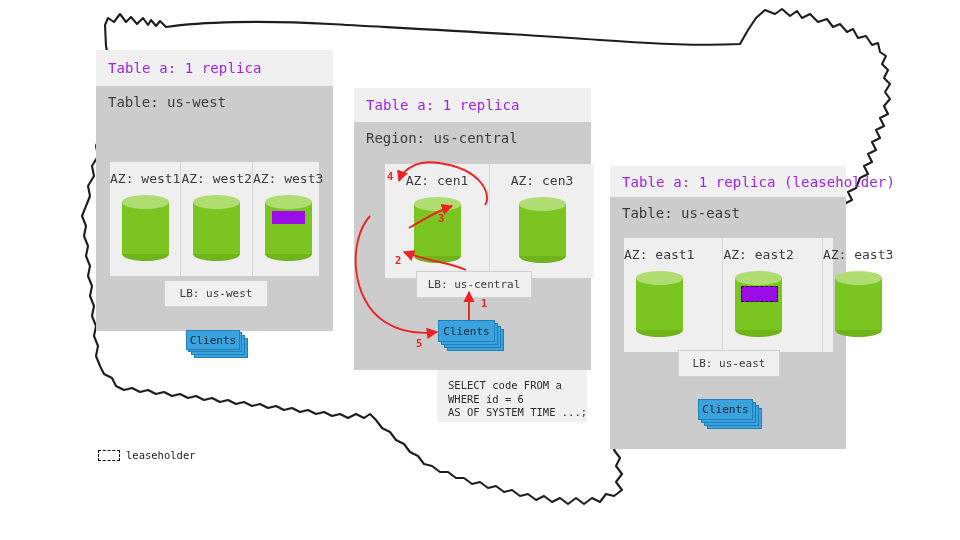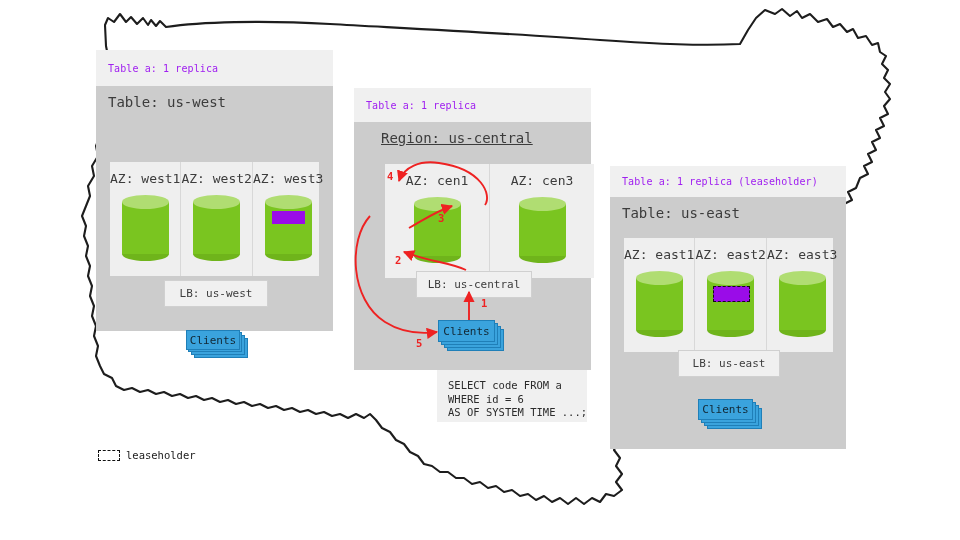--- a/index.html
+++ b/index.html
@@ -9,21 +9,21 @@
     position:relative;
   }
   #stage{position:absolute;left:0;top:0;width:960px;height:540px;}
 
   
   #map-layer{position:absolute;left:0;top:0;width:960px;height:540px;}
 
   
   .region-panel{position:absolute;background:#cccccc;box-sizing:border-box;}
   .panel-header{background:#f0f0f0;box-sizing:border-box;display:flex;align-items:center;}
-  .panel-header-text{color:#a020f0;font-size:10px;white-space:nowrap;letter-spacing:.1px;}
+  .panel-header-text{color:#a020f0;font-size:14px;white-space:nowrap;letter-spacing:.1px;}
   .region-title{color:#3c3c3c;font-size:14px;position:absolute;white-space:nowrap;}
 
   .az-strip{position:absolute;background:#efefef;display:flex;box-sizing:border-box;}
   .az-cell{flex:1;position:relative;box-sizing:border-box;display:flex;
            flex-direction:column;align-items:center;}
   .az-cell + .az-cell{border-left:1px solid #d8d8d8;}
   .az-label{color:#3c3c3c;font-size:13px;margin-top:9px;white-space:nowrap;text-align:center;}
 
   .cyl{position:relative;margin-top:9px;}
   .cyl-body{position:absolute;left:0;right:0;top:7px;bottom:7px;background:#7ac520;}
@@ -145,21 +145,21 @@
       <div class="clients-shadow" style="left:5px;top:5px;width:54px;height:20px;"></div>
       <div class="clients-shadow" style="left:2px;top:2px;width:54px;height:20px;"></div>
       <div class="clients-box" style="width:54px;height:20px;">Clients</div>
     </div>
   </div>
 
   <div class="region-panel" style="left:354px;top:88px;width:237px;height:282px;">
     <div class="panel-header" style="position:absolute;left:0;top:0;width:237px;height:34px;padding-left:12px;">
       <span class="panel-header-text">Table a: 1 replica</span>
     </div>
-    <div class="region-title" style="left:27px;top:42px;text-decoration:underline;">Region: us-central</div>
+    <div class="region-title" style="left:12px;top:42px;">Region: us-central</div>
 
     <div class="az-strip" style="left:14px;top:76px;width:209px;height:114px;margin-left:17px;">
       <div class="az-cell">
         <div class="az-label">AZ: cen1</div>
         <div class="cyl" style="width:47px;height:66px;">
           <div class="cyl-bot"></div>
           <div class="cyl-body"></div>
           <div class="cyl-top"></div>
         </div>
       </div>
@@ -186,21 +186,21 @@
   <div class="sql-box" style="left:437px;top:370px;width:150px;height:52px;">SELECT code FROM a
 WHERE id = 6
 AS OF SYSTEM TIME ...;</div>
 
   <div class="region-panel" style="left:610px;top:129px;width:236px;height:283px;margin-top:37px;">
     <div class="panel-header" style="position:absolute;left:0;top:0;width:236px;height:31px;padding-left:12px;">
       <span class="panel-header-text">Table a: 1 replica (leaseholder)</span>
     </div>
     <div class="region-title" style="left:12px;top:39px;">Table: us-east</div>
 
-    <div class="az-strip" style="left:14px;top:72px;width:209px;height:114px;">
+    <div class="az-strip" style="left:14px;top:72px;width:209px;height:114px;gap:28px;">
       <div class="az-cell">
         <div class="az-label">AZ: east1</div>
         <div class="cyl" style="width:47px;height:66px;">
           <div class="cyl-bot"></div>
           <div class="cyl-body"></div>
           <div class="cyl-top"></div>
         </div>
       </div>
       <div class="az-cell">
         <div class="az-label">AZ: east2</div>

